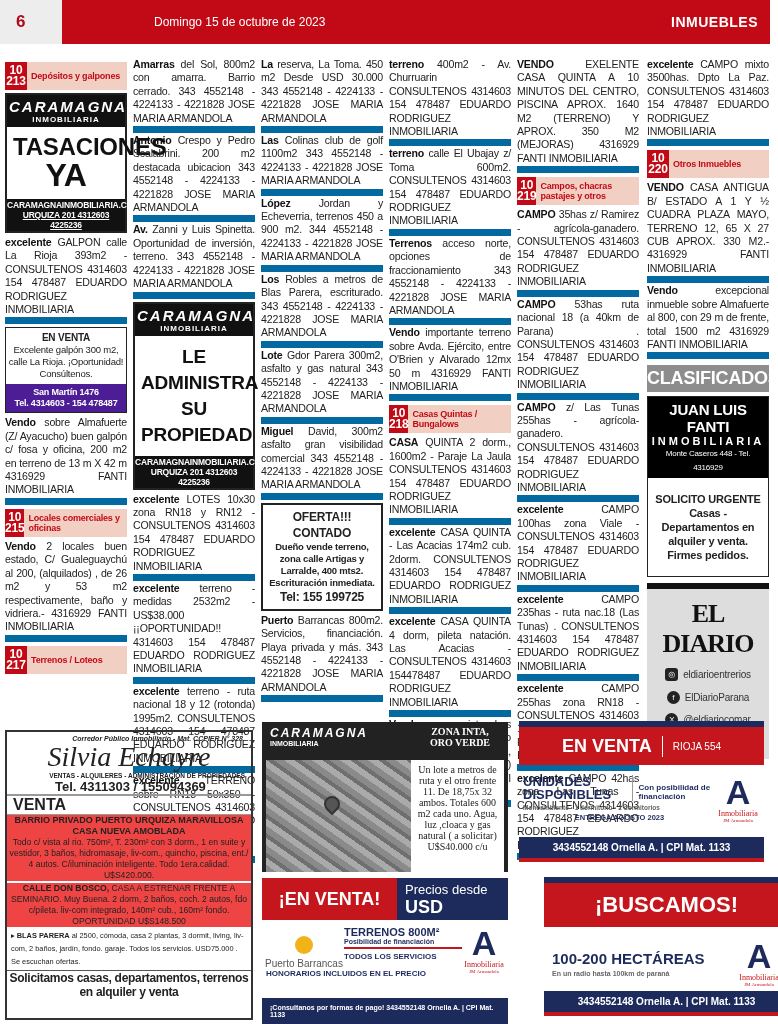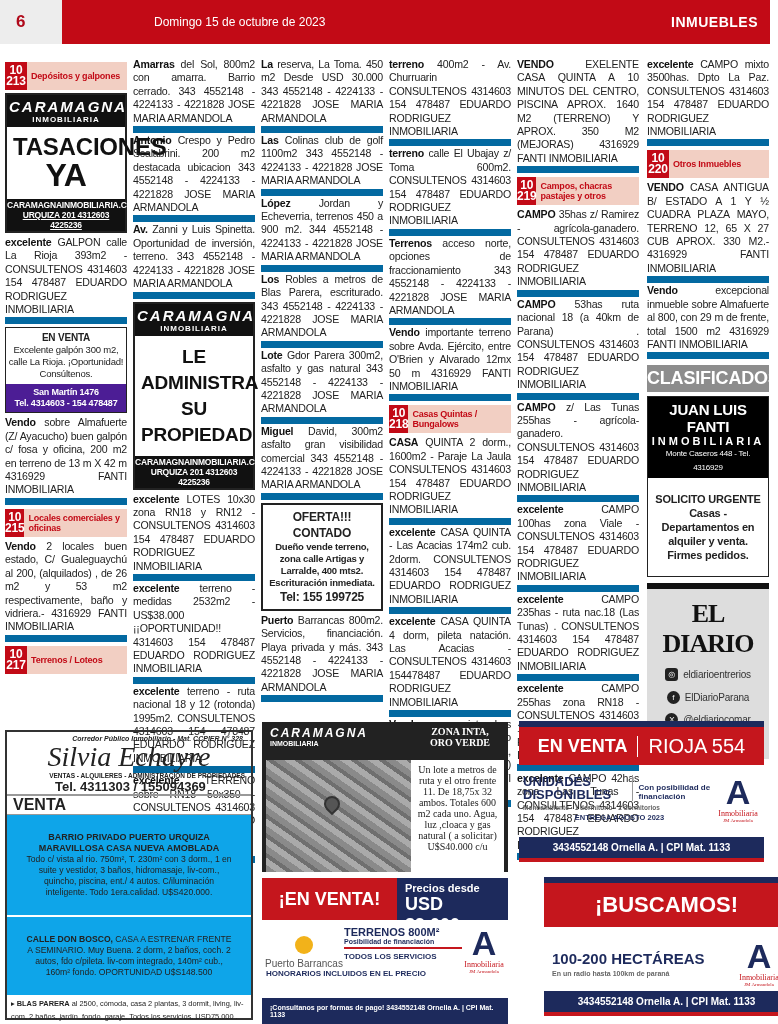--- a/index.html
+++ b/index.html
@@ -40,59 +40,59 @@
 .eldiario .lg{font:bold 26px "Liberation Serif",serif;letter-spacing:-1px;color:#111;margin-bottom:0}
 .social{font-size:10px;color:#333;margin:9px 0;display:flex;align-items:center;justify-content:center;gap:5px}
 .social .ic{width:13px;height:13px;border-radius:3px;background:#222;color:#fff;font-size:8px;display:inline-flex;align-items:center;justify-content:center}
 .www{font-size:10.5px;color:#333;margin-top:8px}
 .silvia{position:absolute;left:5px;top:730px;width:248px;height:290px;border:2px solid #333;font-family:"Liberation Sans",sans-serif}
 .sv-top{font:italic bold 7px "Liberation Sans",sans-serif;text-align:right;padding:3px 8px 0}
 .sv-name{font:italic 28px "Liberation Serif",serif;text-align:center;line-height:30px}
 .sv-line{font:bold 6.5px "Liberation Sans",sans-serif;text-align:right;padding-right:6px}
 .sv-tel{font:bold 13px "Liberation Sans",sans-serif;padding-left:48px;border-bottom:2px solid #999}
 .sv-venta{font:bold 16px "Liberation Sans",sans-serif;padding-left:6px;border-bottom:1px solid #999}
-.sv-b1,.sv-b2{background:#0ea5e9;text-align:center;font-size:8.6px;line-height:11px;padding:17px}
+.sv-b1,.sv-b2{background:#ef4444;text-align:center;font-size:8.6px;line-height:11px;padding:0}
 .sv-b2{border-top:2px solid #fff}
 .sv-b1 .h{font-weight:bold;font-size:9px}
 .sv-blas{font-size:7.4px;line-height:13px;padding:2px 4px}
 .sv-foot{font:bold 12px "Liberation Sans Narrow","Liberation Sans",sans-serif;text-align:center;border-top:1px solid #555;letter-spacing:-.3px}
 .inta{position:absolute;left:262px;top:722px;width:246px;height:150px;background:#222}
 .inta-head{display:flex;justify-content:space-between;color:#fff;padding:4px 8px}
 .inta-logo .l1{font:italic bold 12px "Liberation Sans",sans-serif;letter-spacing:2px}
 .inta-logo .l2{font:bold 7px "Liberation Sans",sans-serif}
 .inta-zone{font:bold 10px/11px "Liberation Serif",serif;text-align:center}
 .inta-body{display:flex;margin:8px 4px}
 .inta-map{width:145px;height:112px;background:repeating-linear-gradient(35deg,#8a8a8a 0 6px,#aaa 6px 12px,#6f6f6f 12px 16px);position:relative}
 .inta-map .pin{position:absolute;left:58px;top:36px;width:16px;height:16px;background:#555;border-radius:50% 50% 50% 0;transform:rotate(-45deg);border:2px solid #333}
 .inta-text{flex:1;background:#fff;font:10px/11px "Liberation Serif",serif;text-align:center;padding:4px 2px}
 .pb{position:absolute;left:262px;top:878px;width:246px;height:148px}
 .pb-top{display:flex;height:42px}
 .pb-red{width:135px;background:#c5161d;color:#fff;font:bold 18px "Liberation Sans",sans-serif;display:flex;align-items:center;justify-content:center}
 .pb-blue{flex:1;background:#1d2a5c;color:#fff;padding:4px 8px;font-family:"Liberation Sans",sans-serif}
-.pb-blue .a{font-size:11px;font-weight:bold}
+.pb-blue .a{font-size:13px;font-weight:normal}
 .pb-blue .b{font-size:18px;font-weight:bold}
 .pb-mid{display:flex;padding:6px 2px 0;height:78px}
 .pb-logo{width:80px;text-align:center;padding-top:10px}
 .pb-sun{width:18px;height:18px;border-radius:50%;background:#f2b21a;margin:0 auto 4px}
 .pb-lname{font-size:10px;color:#555}
 .pb-c{flex:1;font-family:"Liberation Sans",sans-serif;color:#1d2a5c}
 .pb-c .t1{font:bold 11px "Liberation Sans",sans-serif}
 .pb-c .t2{font:bold 7px "Liberation Sans",sans-serif;border-bottom:2px solid #c5161d;padding-bottom:2px;margin-bottom:3px}
 .pb-c .t3{font:bold 8px "Liberation Sans",sans-serif}
 .pb-c .t4{font:bold 8px "Liberation Sans",sans-serif;margin-top:8px;margin-left:-78px}
 .ja{width:44px;text-align:center}
 .ja .A{font:bold 34px/34px "Liberation Sans",sans-serif;color:#1d2a5c}
 .ja .i{font:8px "Liberation Serif",serif;color:#c5161d}
 .ja .s{font:5px "Liberation Serif",serif;color:#c5161d}
 .pb-foot{background:#1d2a5c;color:#fff;font:bold 7px "Liberation Sans",sans-serif;padding:6px 8px;border-bottom:4px solid #c5161d}
 .rioja{position:absolute;left:519px;top:721px;width:245px;height:146px}
 .navy-strip{height:6px;background:#1d2a5c}
 .rj-red{background:#c5161d;color:#fff;display:flex;align-items:center;justify-content:center;height:38px;font-family:"Liberation Sans",sans-serif}
 .rj-red .a{font:bold 18px "Liberation Sans",sans-serif;padding-right:10px;border-right:1px solid #fff}
-.rj-red .b{font-size:20px;padding-left:10px}
+.rj-red .b{font-size:10px;padding-left:10px}
 .rj-mid{display:flex;padding:10px 4px 0;height:72px}
 .rj-c{flex:1;color:#1d2a5c;font-family:"Liberation Sans",sans-serif}
 .rj-row{display:flex;align-items:flex-end}
 .rj-c .u{font:bold 13px/13px "Liberation Sans",sans-serif;padding-right:6px;border-right:1px solid #999}
 .rj-c .f{font:bold 8px "Liberation Sans",sans-serif;padding-left:6px}
 .rj-c .m{font-size:6.5px;color:#666;font-weight:bold;margin-top:3px}
 .rj-c .e{font:bold 7.5px "Liberation Sans",sans-serif;text-align:center;margin-top:2px}
 .rj-foot{background:#1d2a5c;color:#fff;font:bold 10px "Liberation Sans",sans-serif;text-align:center;padding:5px 0;border-bottom:4px solid #c5161d}
 .busca{position:absolute;left:544px;top:877px;width:245px;height:147px}
 .bs-red{background:#c5161d;color:#fff;font:bold 22px "Liberation Sans",sans-serif;text-align:center;height:44px;line-height:44px}

